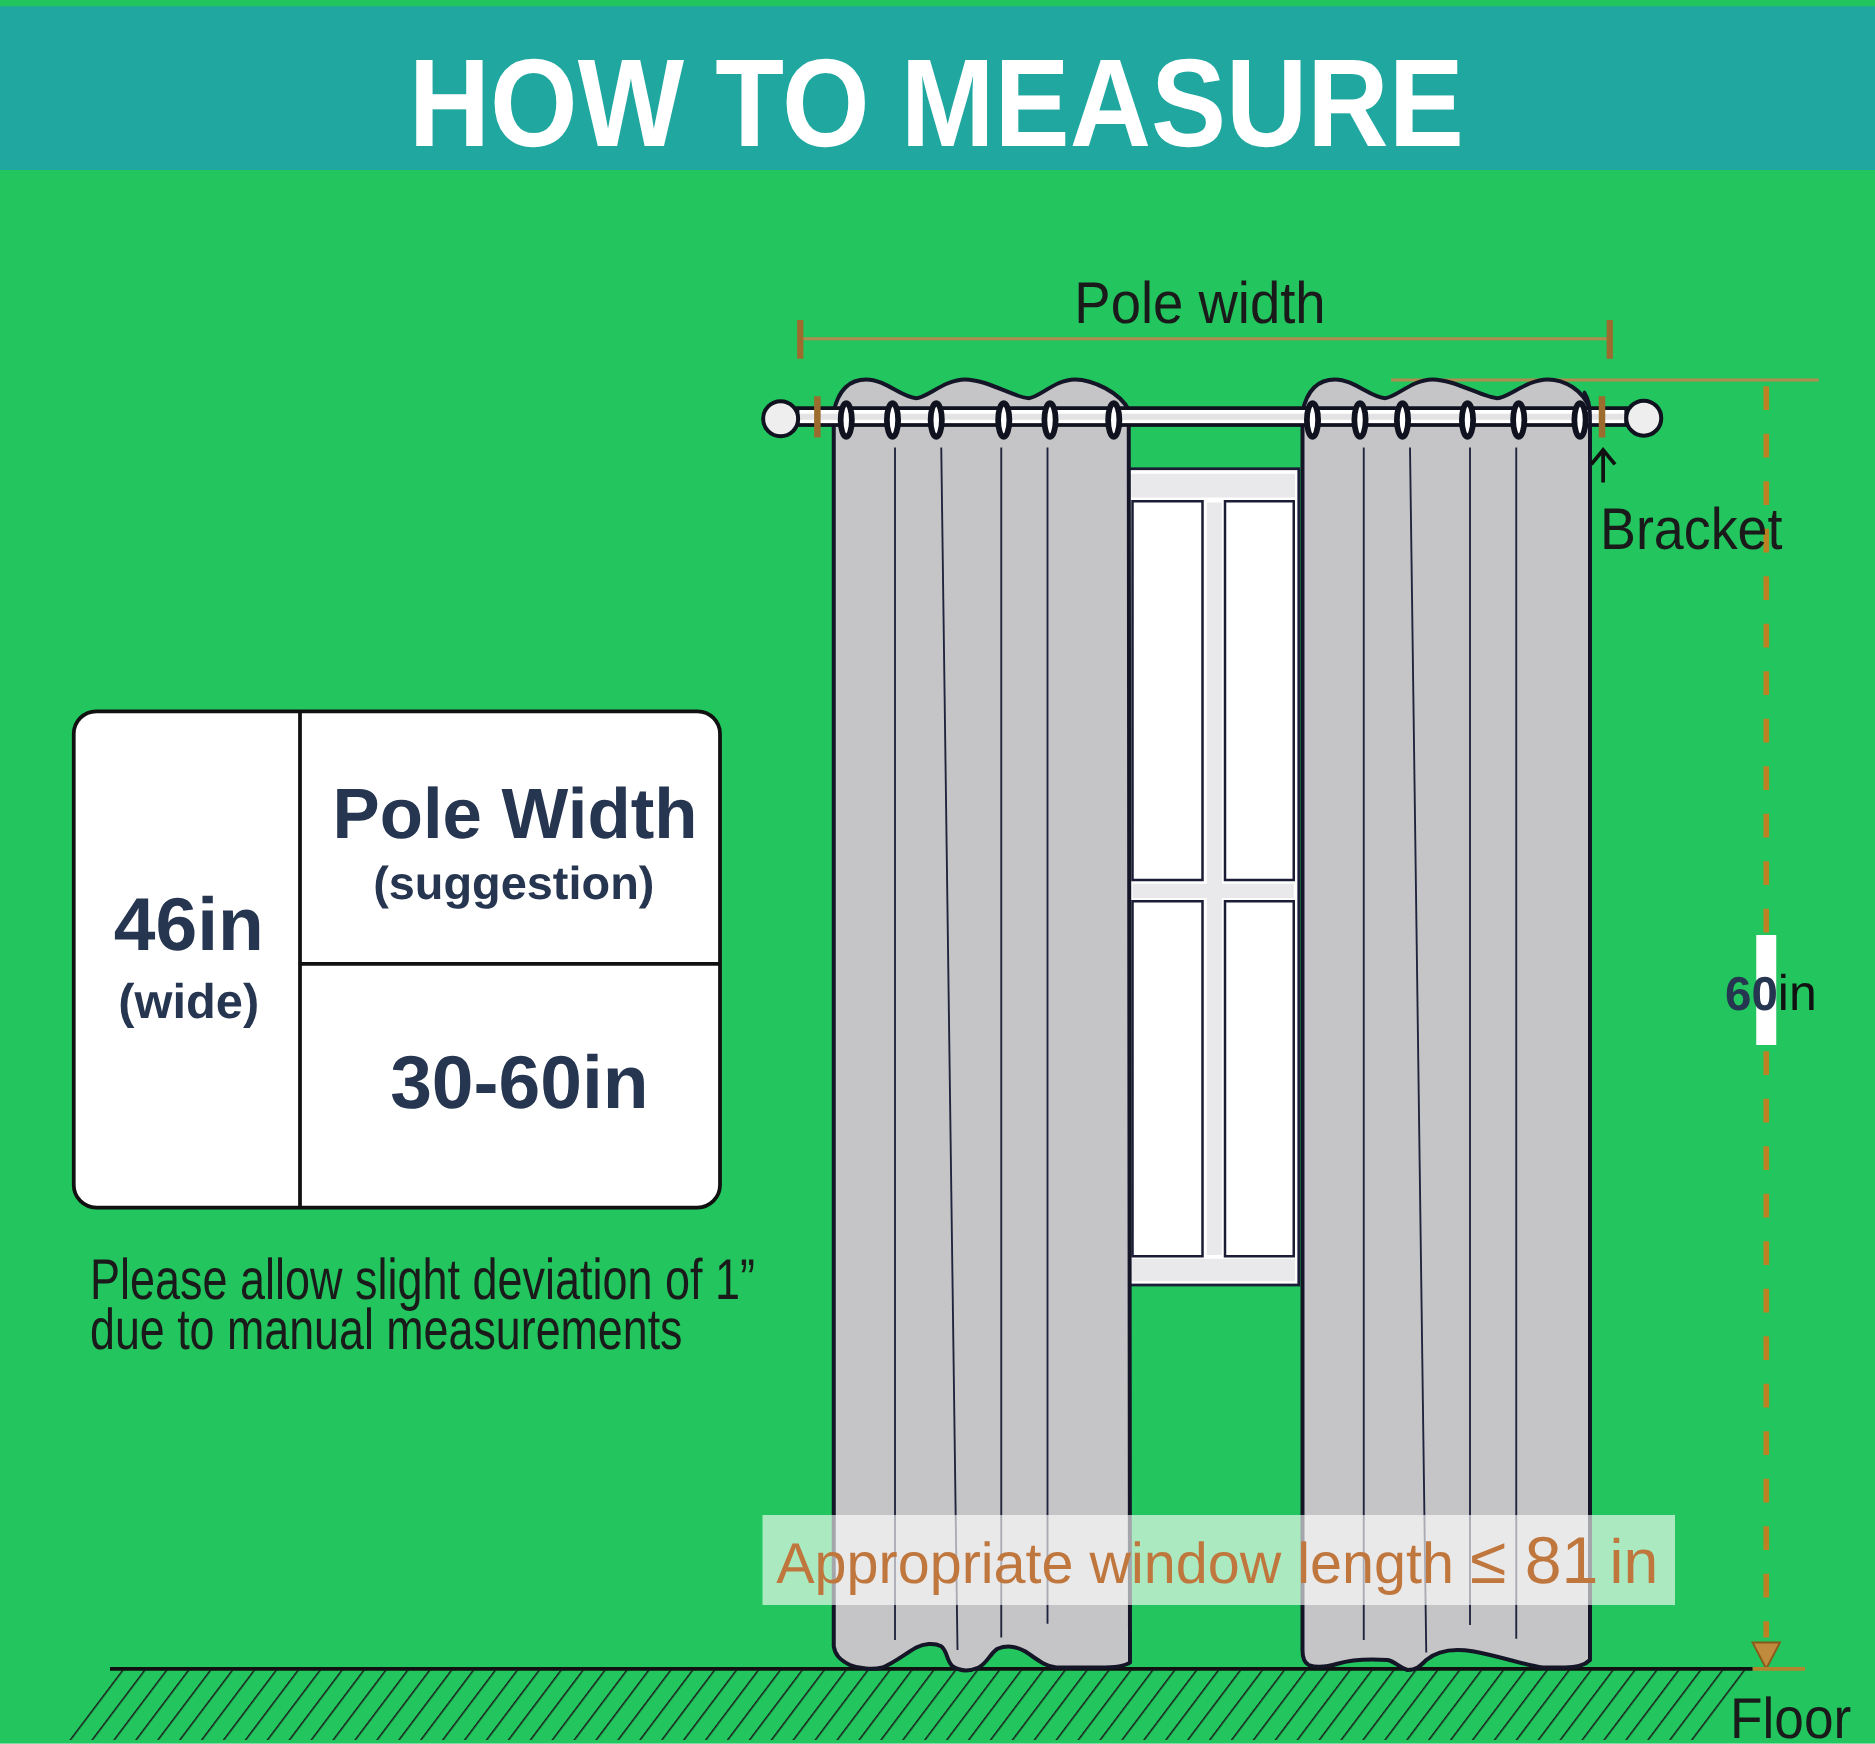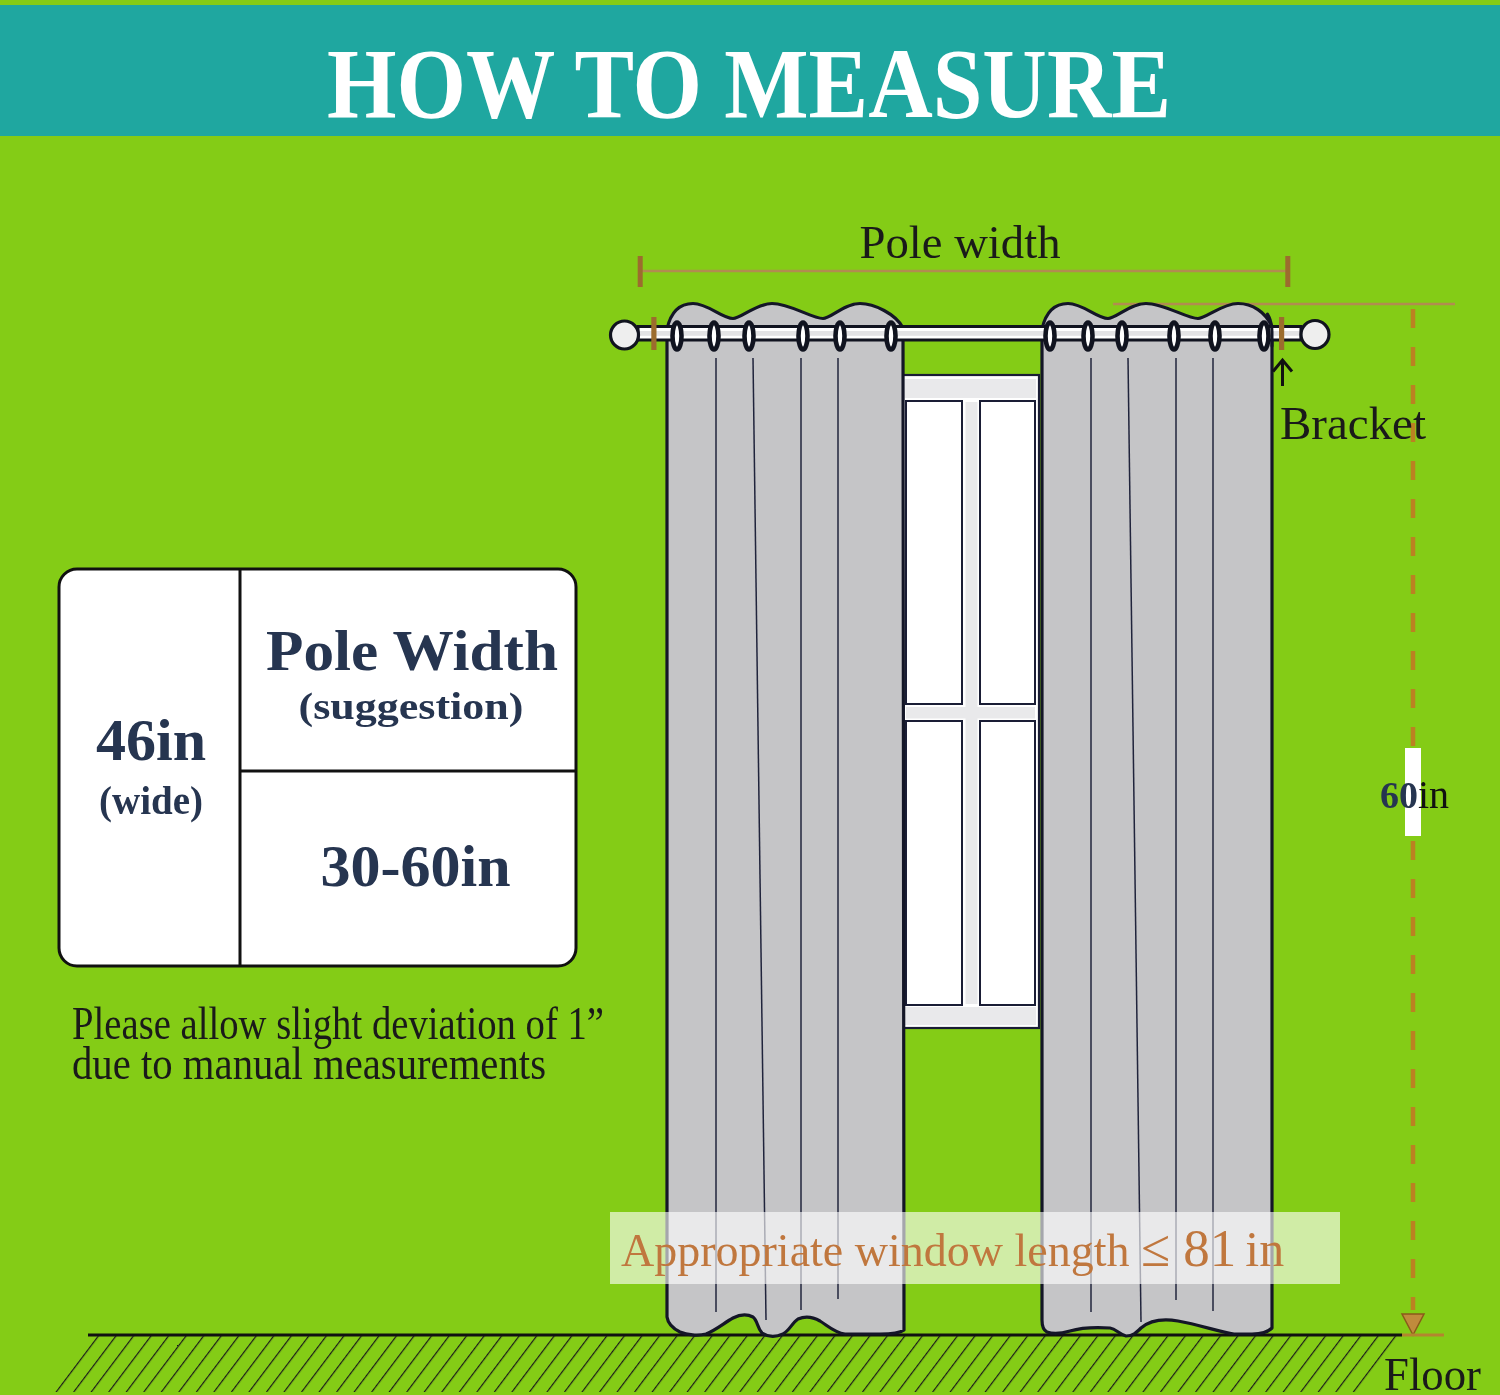--- a/index.html
+++ b/index.html
@@ -1,17 +1,17 @@
 <!DOCTYPE html>
 <html><head>
 <meta charset="utf-8">
 <style>
   html,body{margin:0;padding:0;background:#ffffff;}
-  .page{position:relative;width:1500px;height:1395px;background:#84cc16;overflow:hidden;
-        font-family:Liberation Serif, serif;}
+  .page{position:relative;width:1500px;height:1395px;background:#22c55e;overflow:hidden;
+        font-family:Liberation Sans, sans-serif;}
   svg{position:absolute;left:0;top:0;}
 </style>
 </head>
 <body>
 <div class="page">
 <svg width="1500" height="1395" viewBox="0 0 1500 1395">
   <defs>
     <pattern id="hatch" width="14" height="12" patternTransform="rotate(37)" patternUnits="userSpaceOnUse">
       <line x1="0" y1="0" x2="0" y2="12" stroke="#1a1a1a" stroke-width="2.4"></line>
     </pattern>

